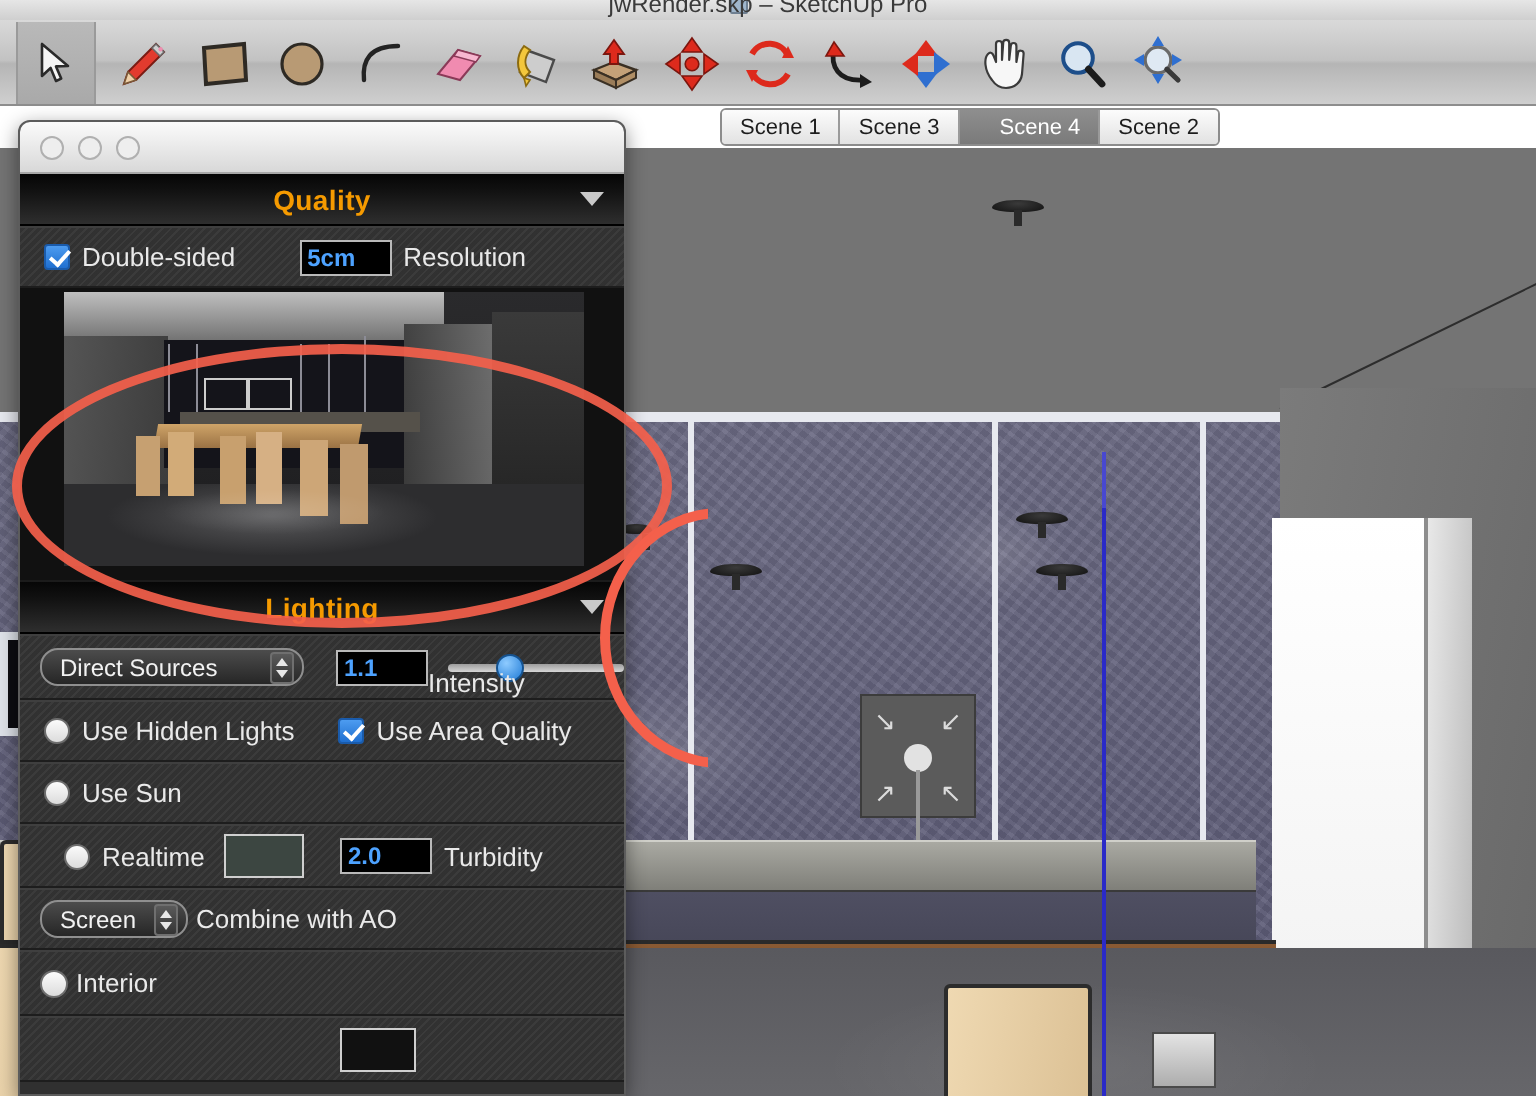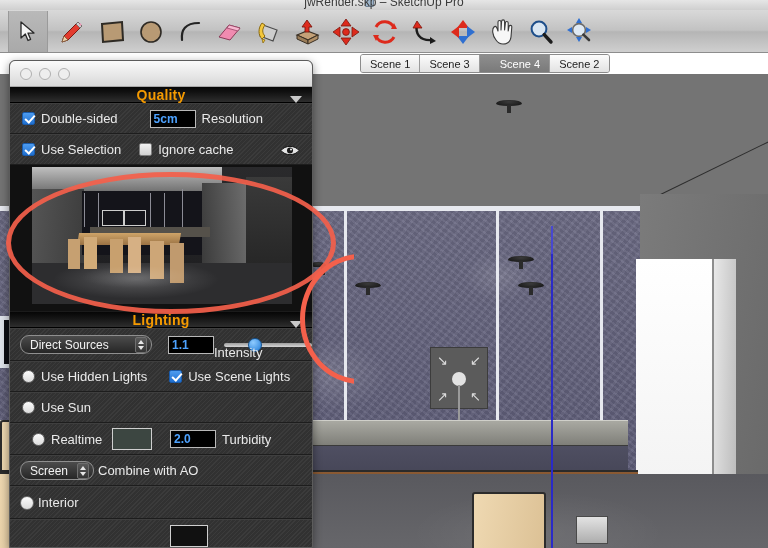--- a/index.html
+++ b/index.html
@@ -218,21 +218,21 @@
     position:absolute; left:0; right:0; text-align:center;
     font-size:12.5px; color:#6d6d6d;
   }
 
   .stripes {
     background-image:repeating-linear-gradient(
       -45deg, rgba(255,255,255,.035) 0 1px, rgba(0,0,0,.05) 1px 3px);
   }
 
   .section-header {
-    height:16px; position:relative;
+    height:26px; position:relative;
     background:linear-gradient(#060606 0%, #121212 35%, #2e2e2e 100%);
     border-bottom:1px solid #000;
     display:flex; align-items:center; justify-content:center;
   }
   .section-title {
     font-size:14px; font-weight:bold; color:#f59a00; letter-spacing:.2px;
   }
   .disclosure {
     position:absolute; right:10px; top:9px;
     width:0; height:0; border-left:6px solid transparent;
@@ -556,35 +556,20 @@
     <div style="display:flex;align-items:center;margin-left:12px">
       <span class="cb on"></span>
       <span class="plabel">Double-sided</span>
     </div>
     <div style="display:flex;align-items:center;margin-left:32px">
       <span class="numfield">5cm</span>
       <span class="plabel">Resolution</span>
     </div>
   </div>
 
-  <div class="prow stripes">
-    <div style="display:flex;align-items:center;margin-left:12px">
-      <span class="cb on"></span>
-      <span class="plabel">Use Selection</span>
-    </div>
-    <div style="display:flex;align-items:center;margin-left:18px">
-      <span class="cb"></span>
-      <span class="plabel">Ignore cache</span>
-    </div>
-    <svg width="20" height="13" viewBox="0 0 20 13" style="position:absolute;right:12px;top:9px">
-      <path d="M1 6.5 C5 1 15 1 19 6.5 C15 12 5 12 1 6.5 Z" fill="#e4e4e4" stroke="#151515" stroke-width="1"></path>
-      <circle cx="10" cy="6.5" r="3" fill="#1b1b1b"></circle>
-      <circle cx="11" cy="5.4" r="1" fill="#f2f2f2"></circle>
-    </svg>
-  </div>
 
   <div id="preview-wrap">
     <div id="preview-img">
 
       <div class="pv" style="left:0;top:0;width:260px;height:137px;background:linear-gradient(#2a2a2c,#1c1c1e)"></div>
       <div class="pv" style="left:0;top:0;width:190px;height:26px;background:linear-gradient(#bfbfbf,#6d6d6d)"></div>
       <div class="pv" style="left:0;top:22px;width:52px;height:100px;background:linear-gradient(95deg,#555,#3b3b3b)"></div>
       <div class="pv" style="left:50px;top:24px;width:120px;height:64px;background:#14141a"></div>
       <div class="pv" style="left:170px;top:16px;width:46px;height:92px;background:linear-gradient(265deg,#6f6f6f,#3a3a3a)"></div>
       <div class="pv" style="left:214px;top:10px;width:46px;height:100px;background:linear-gradient(#3a3a3a,#242424)"></div>
@@ -629,21 +614,21 @@
     <span class="plabel" style="position:absolute;left:198px;top:16px">Intensity</span>
   </div>
 
   <div class="prow stripes">
     <div style="display:flex;align-items:center;margin-left:12px">
       <span class="radio"></span>
       <span class="plabel">Use Hidden Lights</span>
     </div>
     <div style="display:flex;align-items:center;margin-left:22px">
       <span class="cb on"></span>
-      <span class="plabel">Use Scene Lights</span>
+      <span class="plabel">Use Area Quality</span>
     </div>
   </div>
 
   <div class="prow stripes">
     <div style="display:flex;align-items:center;margin-left:12px">
       <span class="radio"></span>
       <span class="plabel">Use Sun</span>
     </div>
   </div>
 

